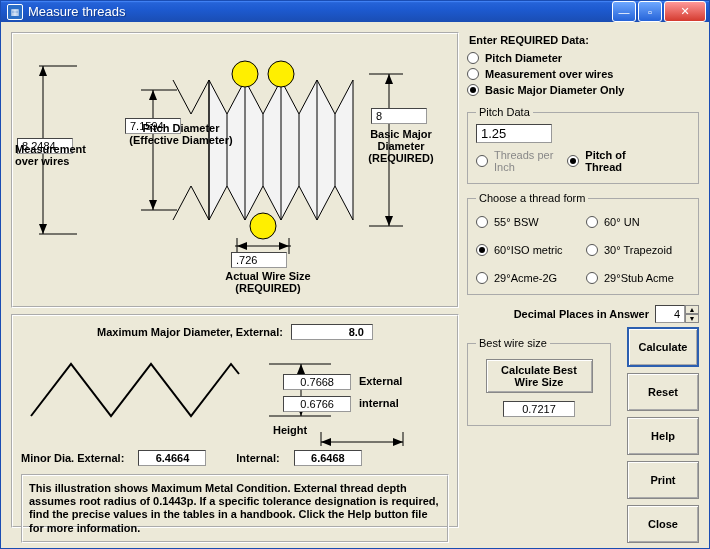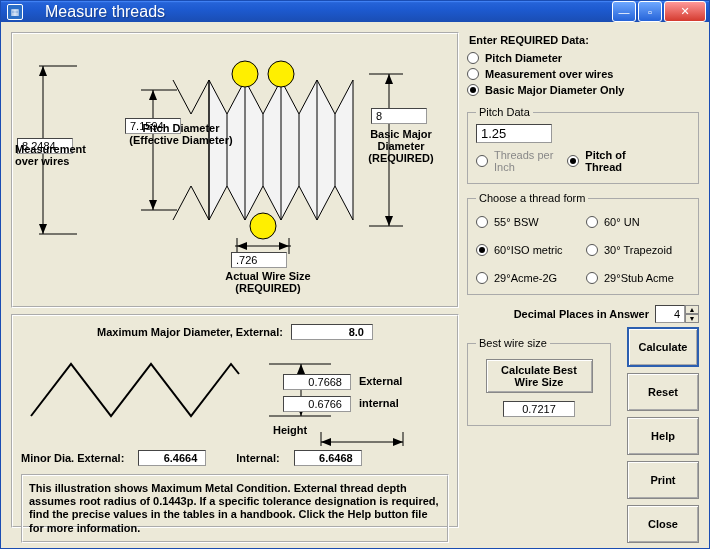--- a/index.html
+++ b/index.html
@@ -31,21 +31,21 @@
   width: 16px; height: 16px;
   background: #2a6ec7;
   border: 1px solid #fff;
   border-radius: 2px;
   margin-right: 5px;
   display: flex;
   align-items: center;
   justify-content: center;
   font-size: 9px;
 }
-.title { flex: 1; font-size: 16px; text-shadow: 1px 1px 1px rgba(0,0,0,0.3); margin-left: 17px; }
+.title { flex: 1; font-size: 13px; text-shadow: 1px 1px 1px rgba(0,0,0,0.3); }
 .win-btns { display: flex; gap: 2px; }
 .win-btn {
   width: 24px; height: 21px;
   border: 1px solid #fff;
   border-radius: 3px;
   display: flex;
   align-items: center;
   justify-content: center;
   font-size: 11px;
   color: #fff;
@@ -90,21 +90,21 @@
 .lower-left {
   border: 2px groove #fff;
   padding: 8px;
   height: 214px;
   position: relative;
 }
 .maxmaj-row { display: flex; align-items: center; justify-content: center; gap: 8px; font-weight: bold; margin-bottom: 6px;}
 .mm-input { width: 82px; border: 1px inset #999; background: #fff; text-align: right; padding: 1px 8px 1px 4px; font-size: 11px; }
 .lower-svg-area { position: relative; height: 100px; }
 .val-row { display: flex; align-items: center; gap: 14px; font-weight: bold; margin-top: 4px;}
-.small-input { width: 68px; border: 1px inset #999; background: #fff; text-align: right; padding: 1px 8px 1px 4px; font-size: 11px; }
+.small-input { width: 68px; border: 1px inset #999; background: #fff; text-align: right; padding: 1px 16px 1px 4px; font-size: 11px; }
 .note {
   border: 2px groove #fff;
   padding: 6px;
   font-size: 11px;
   font-weight: bold;
   margin-top: 8px;
   line-height: 1.2;
 }
 
 

